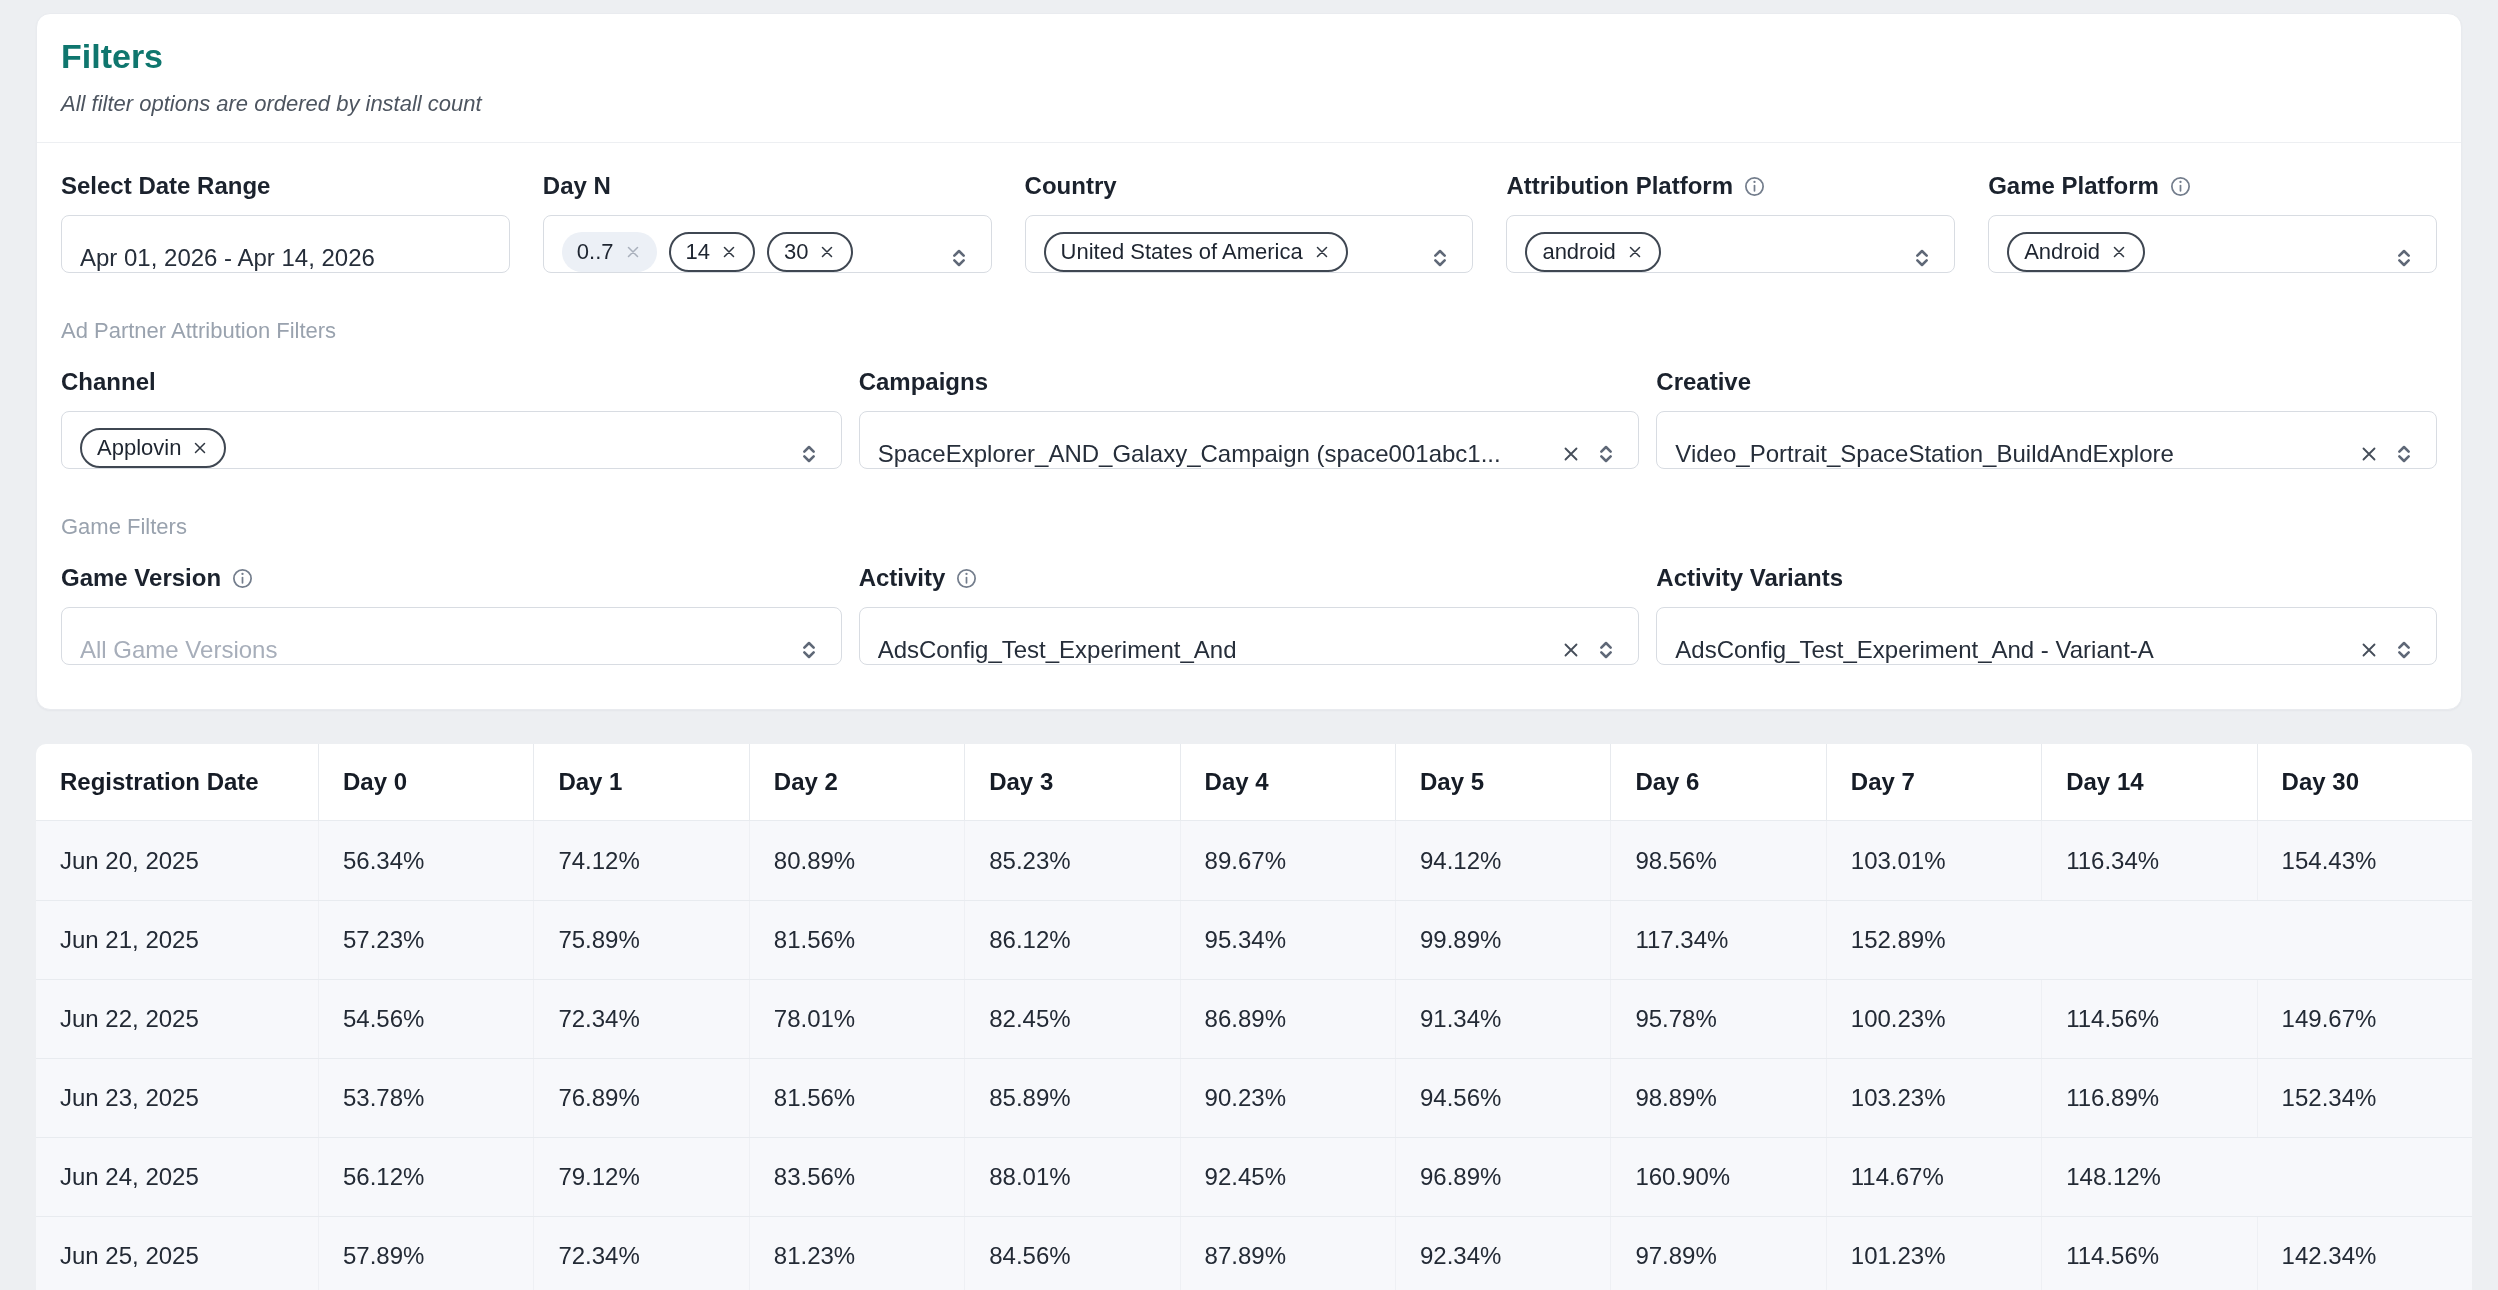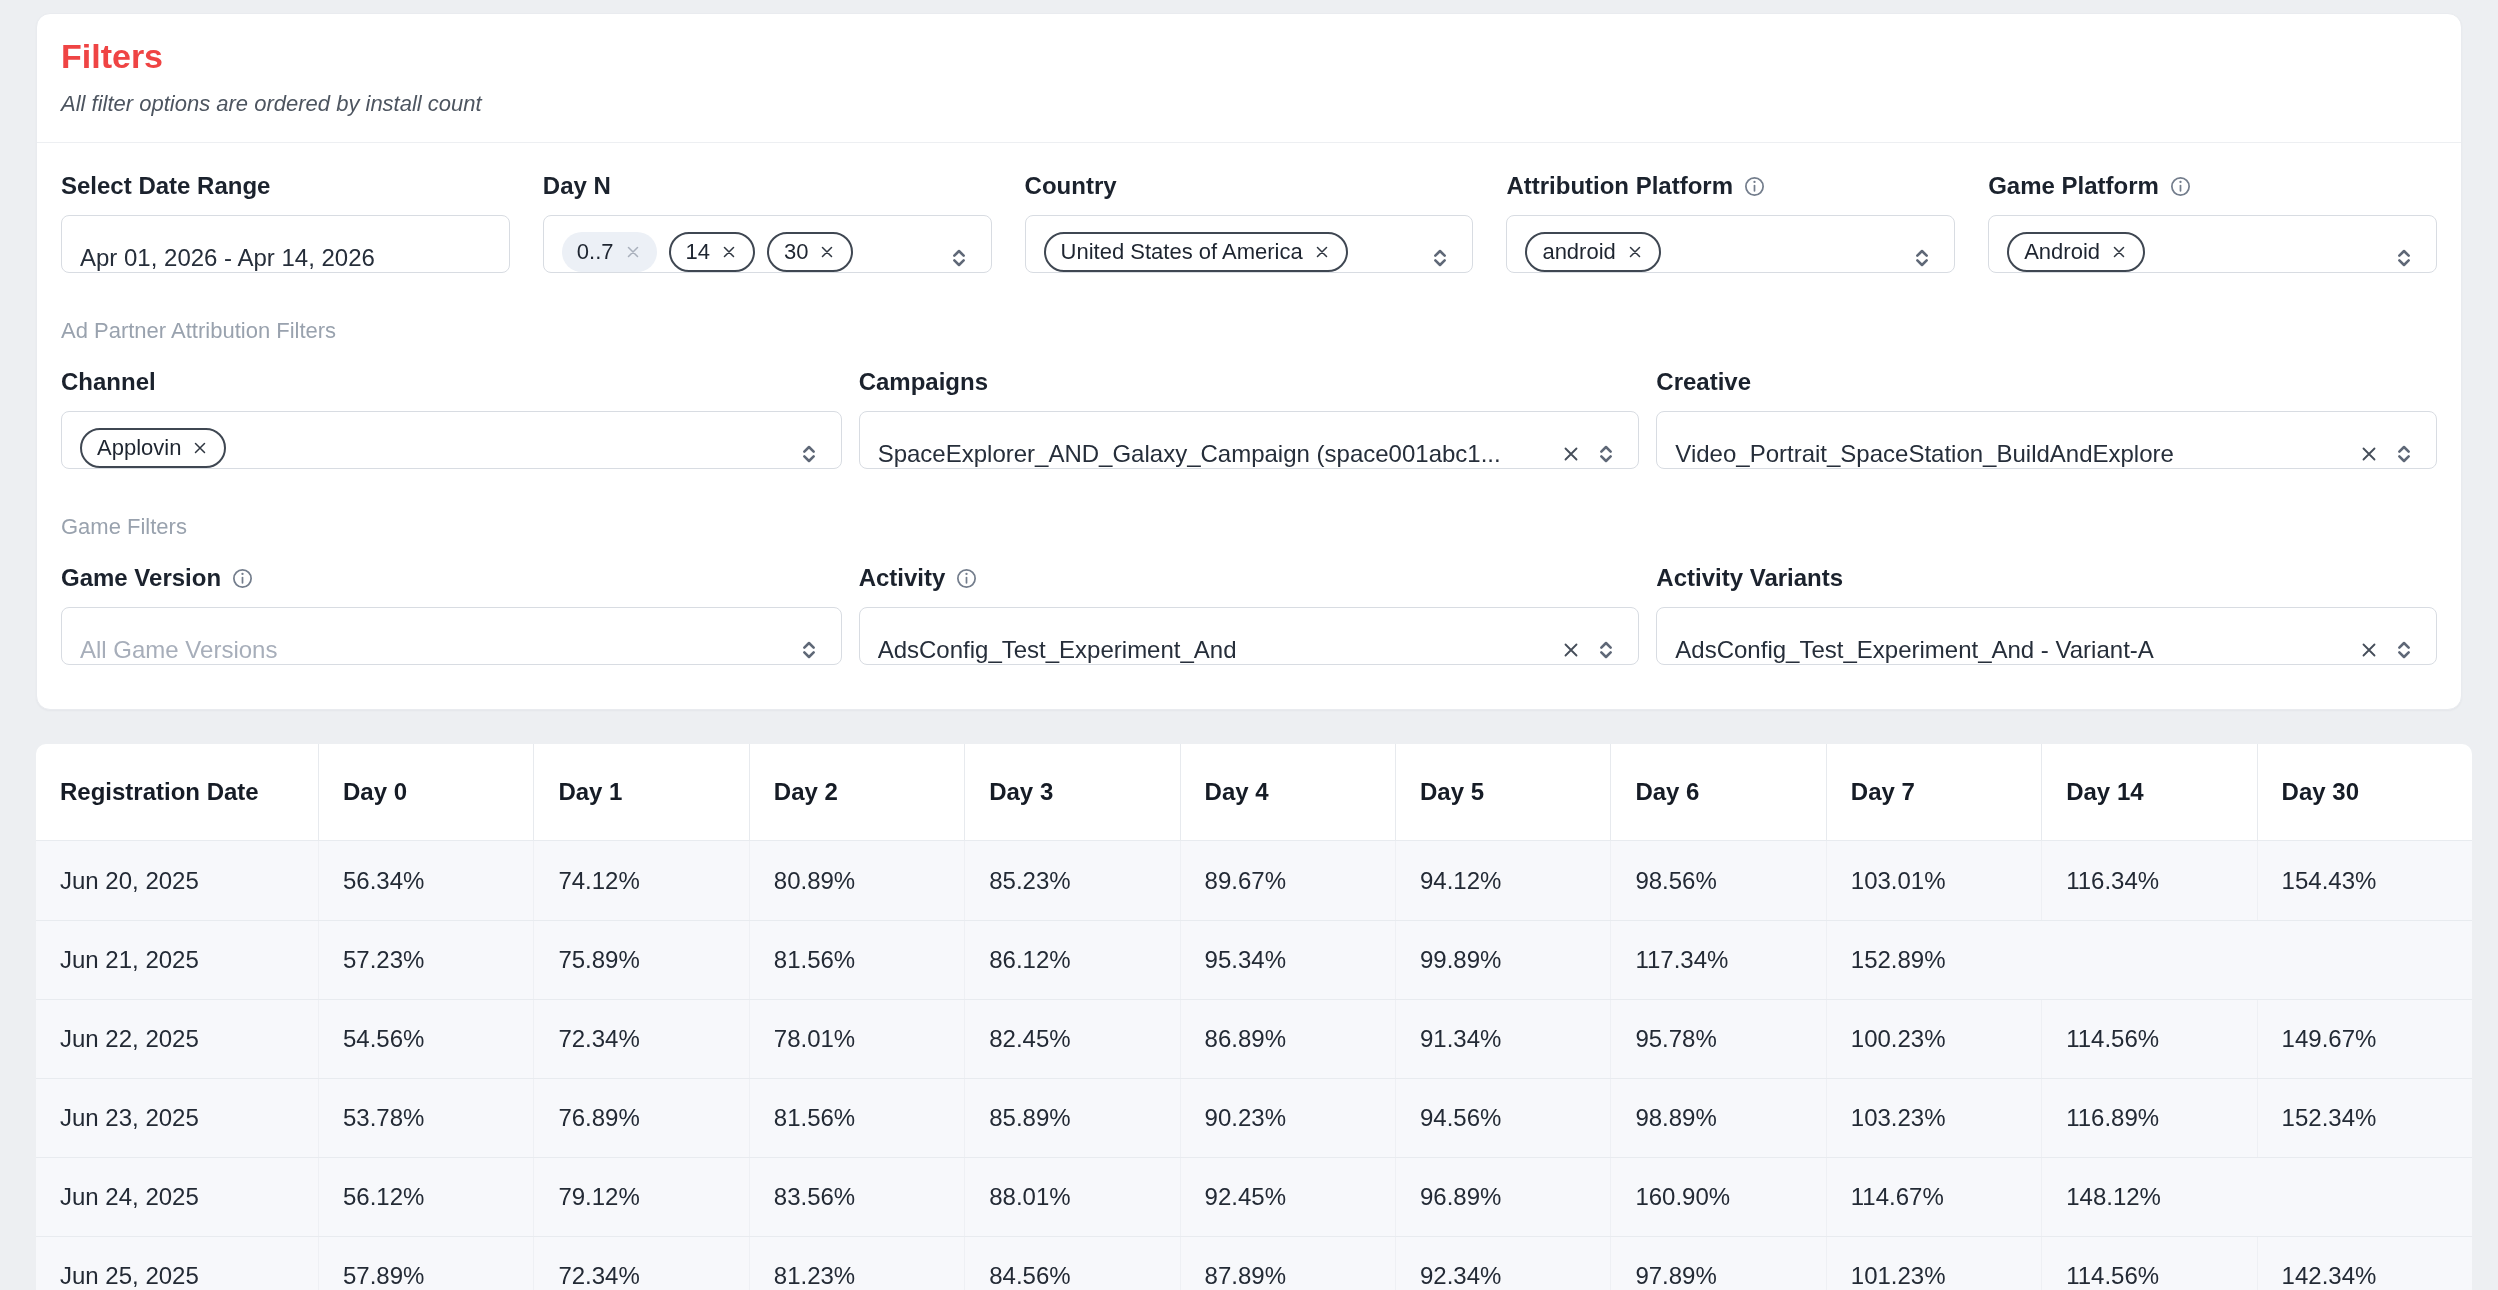--- a/index.html
+++ b/index.html
@@ -12,21 +12,21 @@
 
   
   .card {
     margin: 13px 36px 0 36px;
     background: #ffffff;
     border: 1px solid #e9ebef;
     border-radius: 14px;
     box-shadow: 0 1px 2px rgba(16,24,40,0.04);
   }
   .card-head { padding: 22px 24px 24px 24px; border-bottom: 1px solid #edeff2; }
-  .card-title { font-size: 34px; font-weight: 700; color: #ef4444; line-height: 40px; }
+  .card-title { font-size: 34px; font-weight: 700; color: #0f766e; line-height: 40px; }
   .card-sub { margin-top: 14px; font-size: 22px; color: #4d5560; line-height: 28px; font-style: italic; }
   .card-body { padding: 28px 24px 44px 24px; }
 
   .grid5 { display: grid; grid-template-columns: repeat(5, 1fr); column-gap: 33px; }
   .grid3 { display: grid; grid-template-columns: repeat(3, 1fr); column-gap: 17px; }
 
   .f-label {
     display: flex; align-items: center; gap: 10px;
     font-size: 24px; font-weight: 700; color: #1b222d; line-height: 30px;
     margin-bottom: 14px;
@@ -64,21 +64,21 @@
 
   .icon { display: inline-flex; flex: none; }
 
   
   .table-wrap {
     margin: 34px 26px 0 36px;
     border-radius: 10px 10px 0 0;
     overflow: hidden;
   }
   .row-grid { display: grid; grid-template-columns: 282px repeat(10, 1fr); }
-  .thead-row { background: #ffffff; height: 97px; border-bottom: 1px solid #e8ebef; }
+  .thead-row { background: #ffffff; height: 77px; border-bottom: 1px solid #e8ebef; }
   .th {
     display: flex; align-items: center; padding-left: 24px;
     font-size: 24px; font-weight: 700; color: #161c26;
   }
   .th + .th { border-left: 1px solid #e7eaee; }
   .tr { background: #f7f8fb; height: 79px; }
   .tr + .tr { border-top: 1px solid #e8ebef; }
   .td {
     display: flex; align-items: center; padding-left: 24px;
     font-size: 24px; color: #232a35; font-weight: 400;

